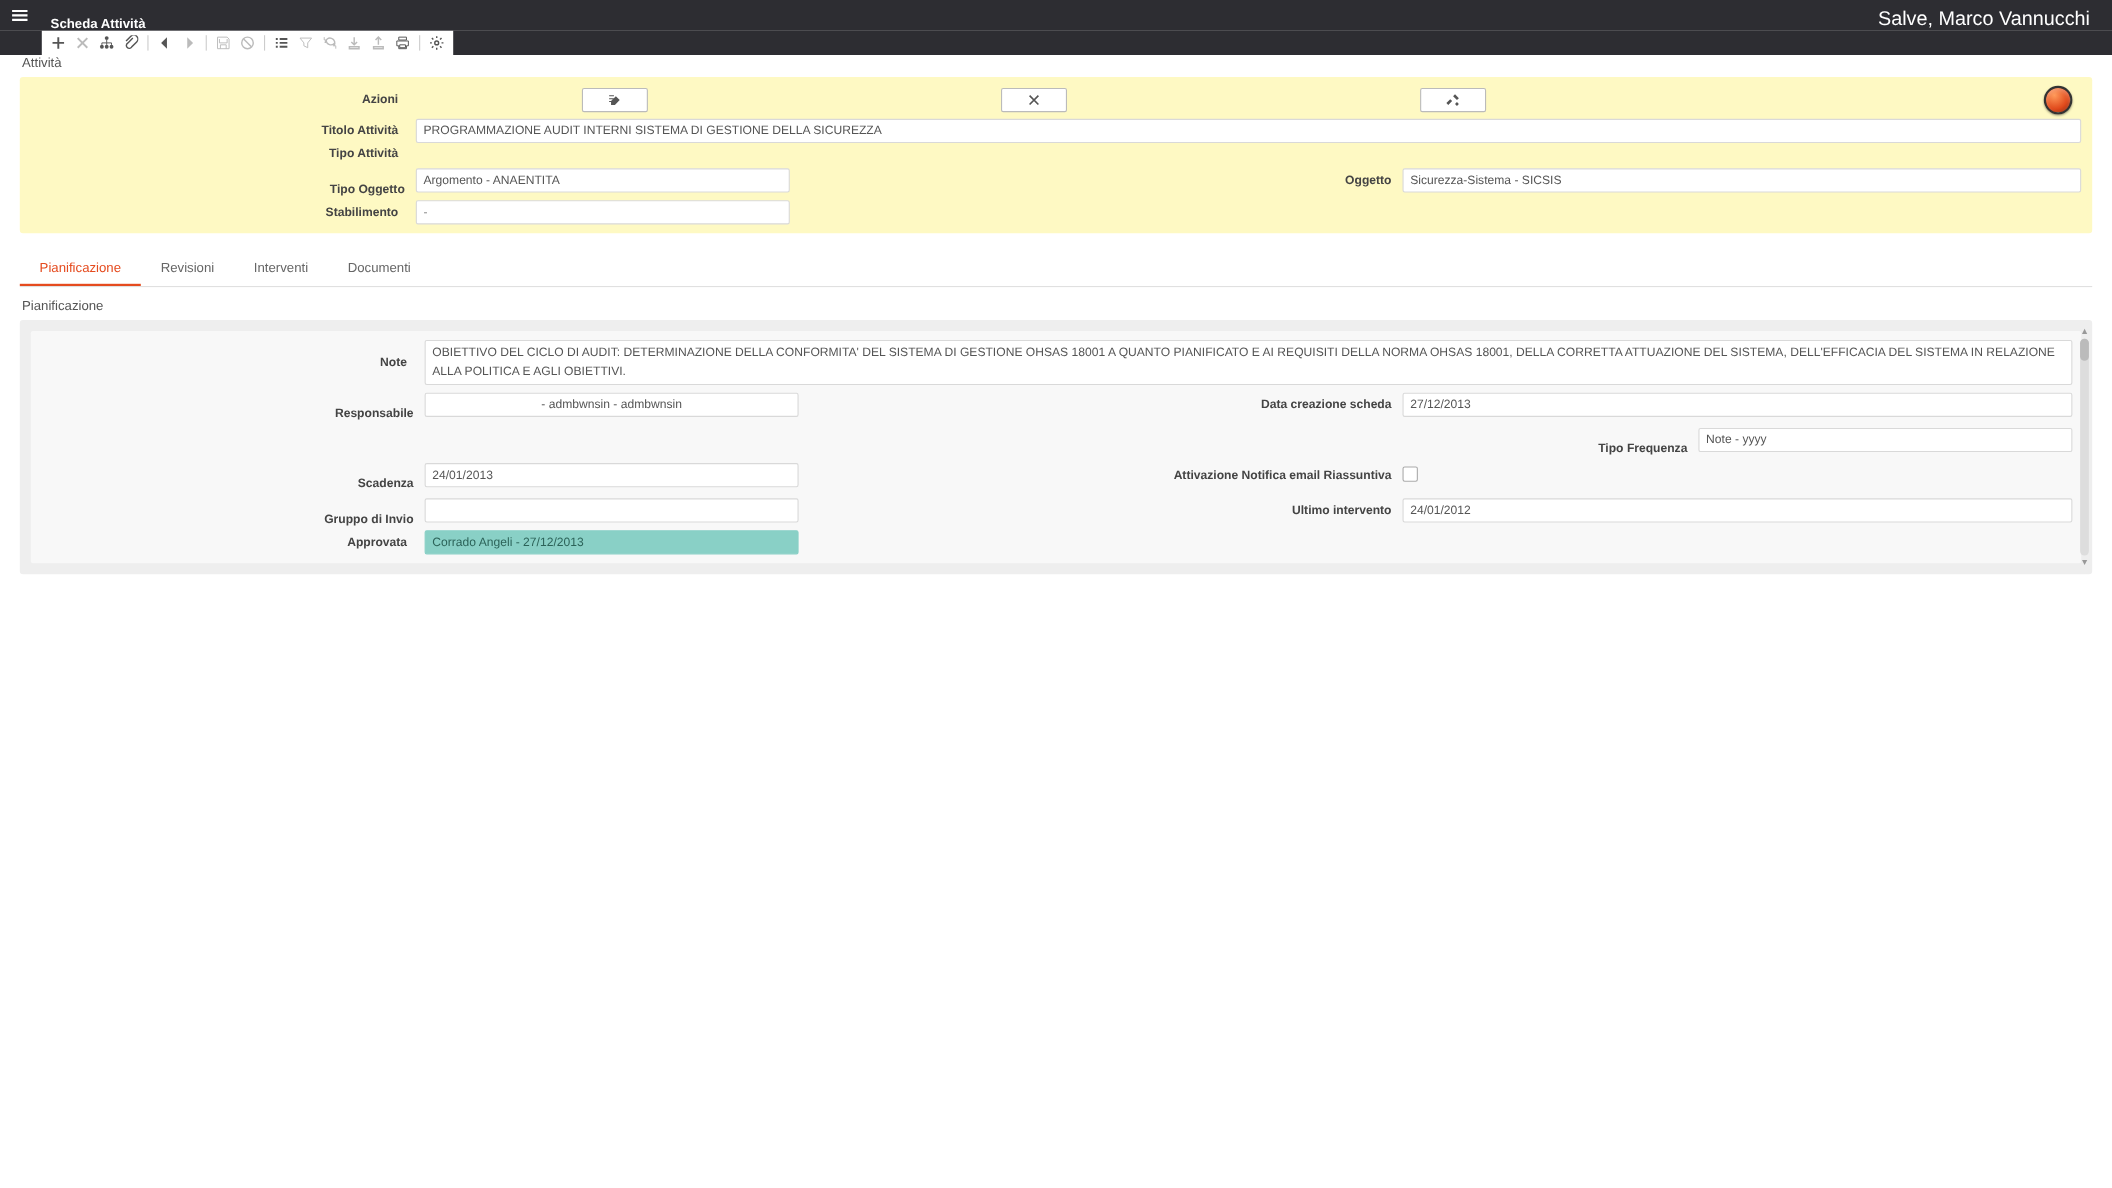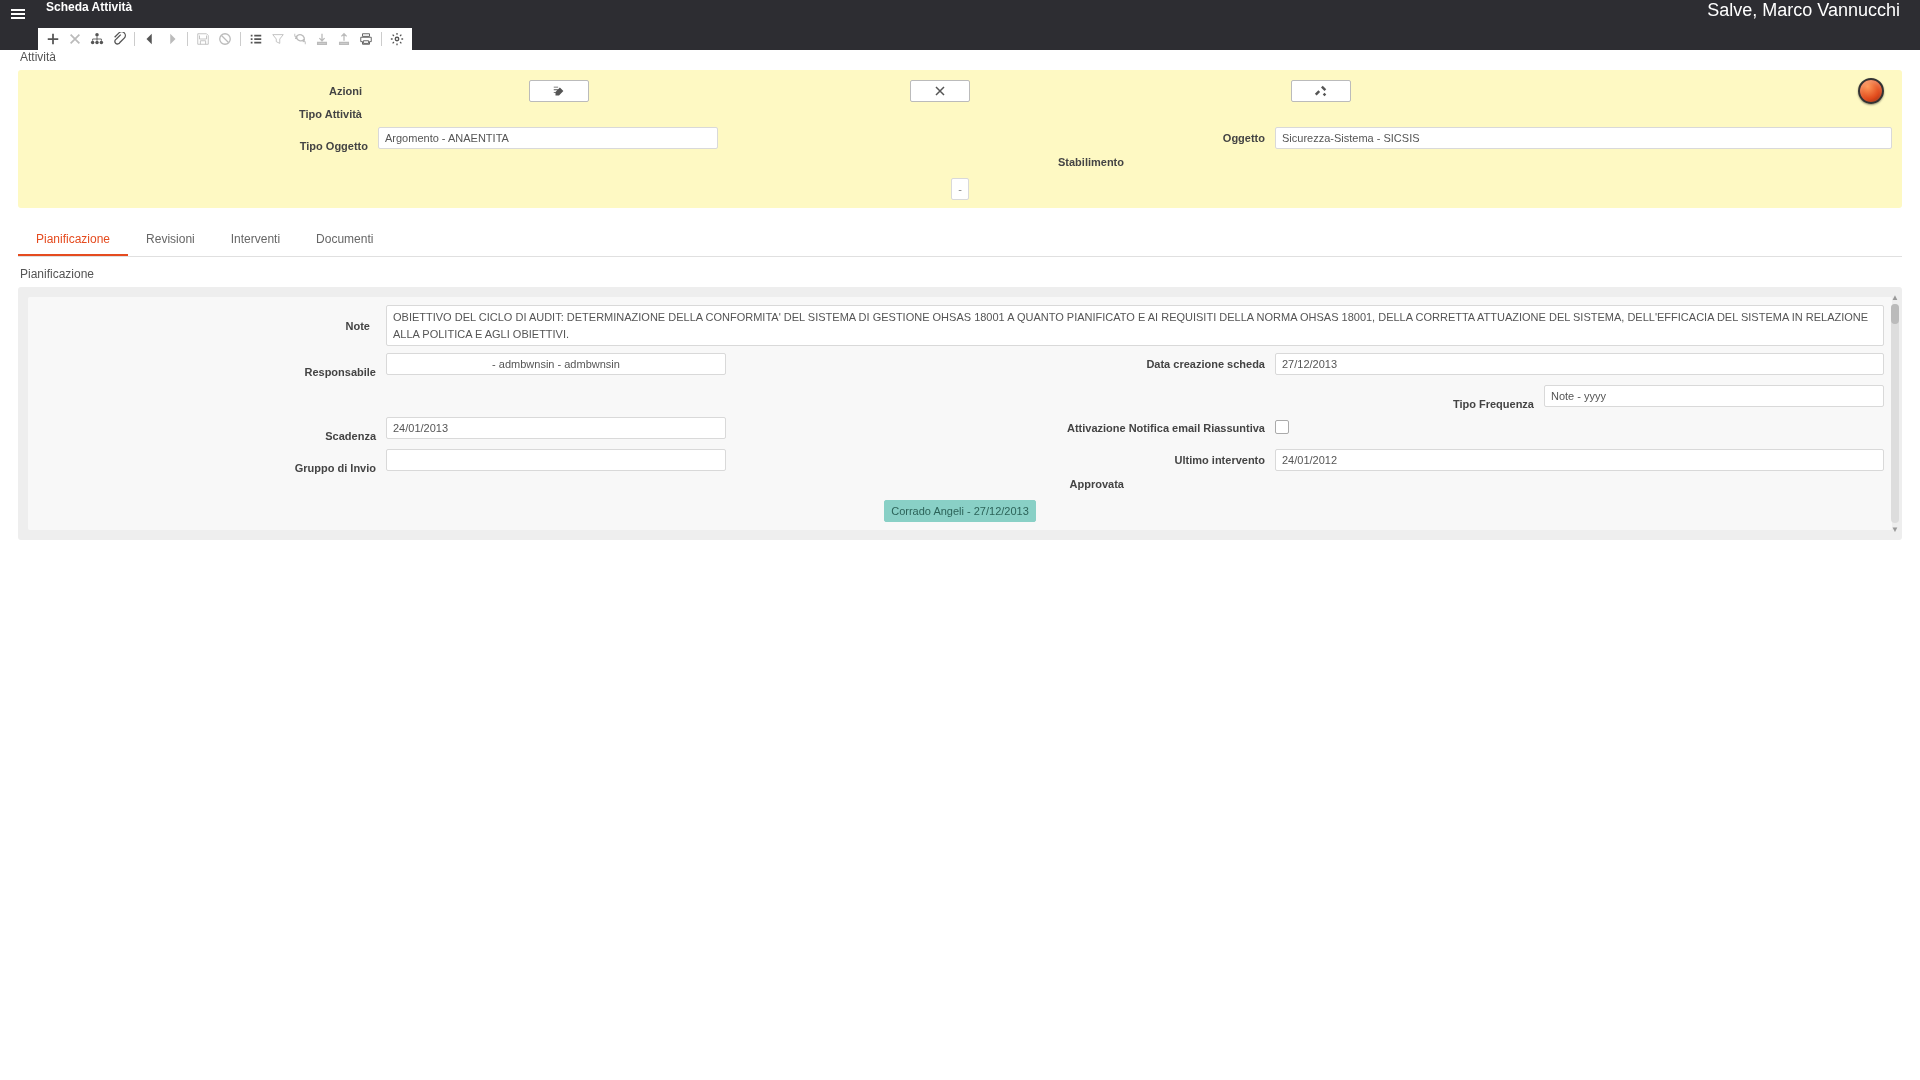--- a/index.html
+++ b/index.html
@@ -1,41 +1,41 @@
 <!DOCTYPE html>
 <html><head>
 <meta charset="utf-8">
 <style>
   * { box-sizing: border-box; margin: 0; padding: 0; }
   html, body { height: 100%; font-family: "Segoe UI", Arial, sans-serif; font-size: 12px; color: #333; background: #f5f5f5; }
   body { display: flex; flex-direction: column; }
 
   
-  .topbar { background: #2d2d32; color: #fff; height: 28px; display: flex; align-items: flex-start; padding: 0 8px 0 0; }
+  .topbar { background: #2d2d32; color: #fff; height: 28px; display: flex; align-items: flex-end; padding: 0 8px 0 0; }
   .hamburger { width: 36px; display: flex; align-items: center; justify-content: center; cursor: pointer; height: 100%; }
   .hamburger svg { width: 16px; height: 16px; fill: #fff; }
   .win-title { font-weight: 600; font-size: 12px; flex: 0 0 auto; margin-left: 10px; }
   .topbar-spacer { flex: 1; }
   .user-greet { font-size: 18px; margin-right: 12px; }
 
   
   .toolbar-wrap { background: #2d2d32; padding-bottom: 0; }
   .toolbar { background: #fff; height: 22px; display: inline-flex; align-items: center; margin-left: 38px; padding: 0 4px; }
   .tbtn { width: 22px; height: 22px; display: flex; align-items: center; justify-content: center; cursor: pointer; color: #555; }
   .tbtn.disabled { color: #bbb; cursor: default; }
   .tbtn svg { width: 14px; height: 14px; fill: currentColor; }
   .tsep { width: 1px; height: 14px; background: #ccc; margin: 0 4px; }
 
   
   .content { flex: 1; overflow: auto; padding: 0 18px 18px 18px; background: #fff; }
   .section-title { font-size: 12px; color: #555; padding: 0 2px 6px; }
   .panel { background: #fef9c3; border-radius: 3px; padding: 8px 10px; }
 
   .row { display: flex; align-items: center; margin-bottom: 4px; gap: 10px; }
-  .row:last-child { margin-bottom: 0; flex-direction: column; }
+  .row:last-child { margin-bottom: 0; }
   .lbl { width: 340px; text-align: right; padding-right: 6px; font-weight: 600; color: #444; font-size: 11px; }
   .field { flex: 1; background: #fff; border: 1px solid #d9d9d9; border-radius: 2px; min-height: 22px; padding: 3px 6px; font-size: 11px; color: #555; display: flex; align-items: center; }
   .field-dash { color: #888; }
   .field-num { justify-content: space-between; }
   .spinner { display: flex; flex-direction: column; font-size: 6px; color: #999; line-height: 6px; gap:1px; }
 
   .actions-row .act-btn { width: 60px; height: 22px; background: #fff; border: 1px solid #bbb; border-radius: 2px; display: flex; align-items: center; justify-content: center; cursor: pointer; color:#444; }
   .actions-row { gap: 0; }
   .act-slot { flex: 1; display: flex; justify-content: center; }
   .status-dot { width: 26px; height: 26px; border-radius: 50%; border: 2px solid #333; background: radial-gradient(circle at 35% 30%, #ff9a5a, #e0491b 60%, #77220a); box-shadow: 0 1px 2px rgba(0,0,0,.4), inset 0 2px 4px rgba(255,255,255,.3); margin-left:auto; margin-right: 8px; }
@@ -198,20 +198,24 @@
             <svg width="16" height="14" viewBox="0 0 16 16">
               <path d="M3 13l4-4-2-2-4 4zM10 2l4 4-2 2-4-4zM12 10l2 2-2 2-2-2z" fill="#555"></path>
             </svg>
           </div>
         </div>
       <div class="act-slot" style="justify-content:flex-end;">
           <div class="status-dot"></div>
         </div>
     </div>
 
+    <div class="row">
+      <div class="lbl">Titolo Attività</div>
+      <div class="field">PROGRAMMAZIONE AUDIT INTERNI SISTEMA DI GESTIONE DELLA SICUREZZA</div>
+    </div>
 
     <div class="row">
       <div class="lbl">Tipo Attività</div>
     </div>
 
     <div class="two-col row">
       <div class="col">
         <div class="lbl2">Tipo Oggetto</div>
         <div class="field" style="max-width:340px">Argomento - ANAENTITA</div>
       </div>

